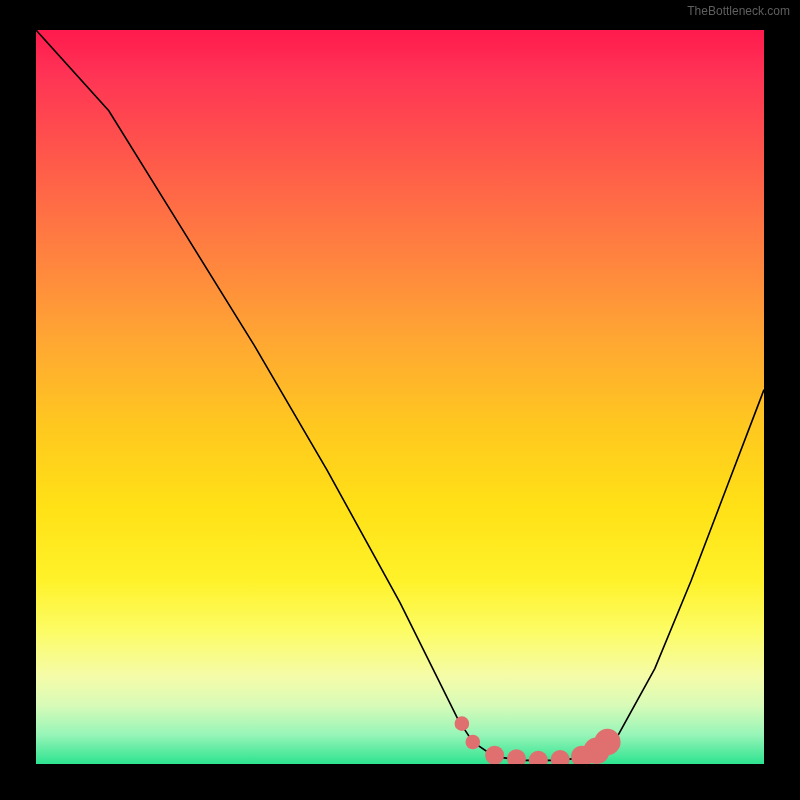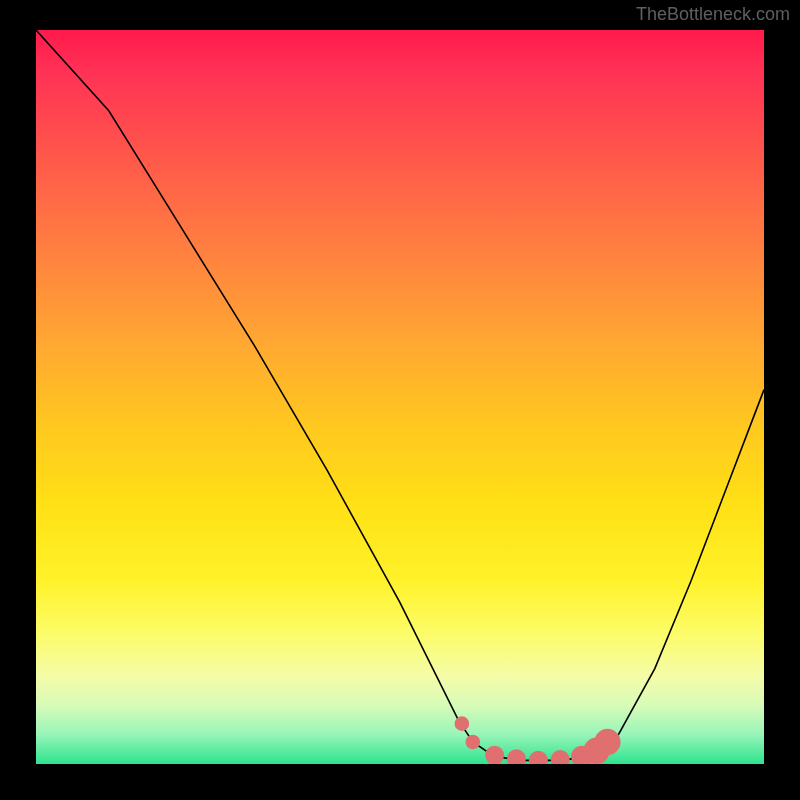--- a/index.html
+++ b/index.html
@@ -2,21 +2,21 @@
 <html><head>
 <meta charset="utf-8">
 <style>
   * { margin: 0; padding: 0; box-sizing: border-box; }
   body { width: 800px; height: 800px; background: #000; position: relative; font-family: Arial, sans-serif; }
   .attribution {
     position: absolute;
     top: 4px;
     right: 10px;
     color: #5f5f5f;
-    font-size: 18px;
+    font-size: 12px;
     font-weight: normal;
     z-index: 10;
   }
   .plot-area {
     position: absolute;
     left: 36px;
     top: 30px;
     width: 728px;
     height: 734px;
   }

